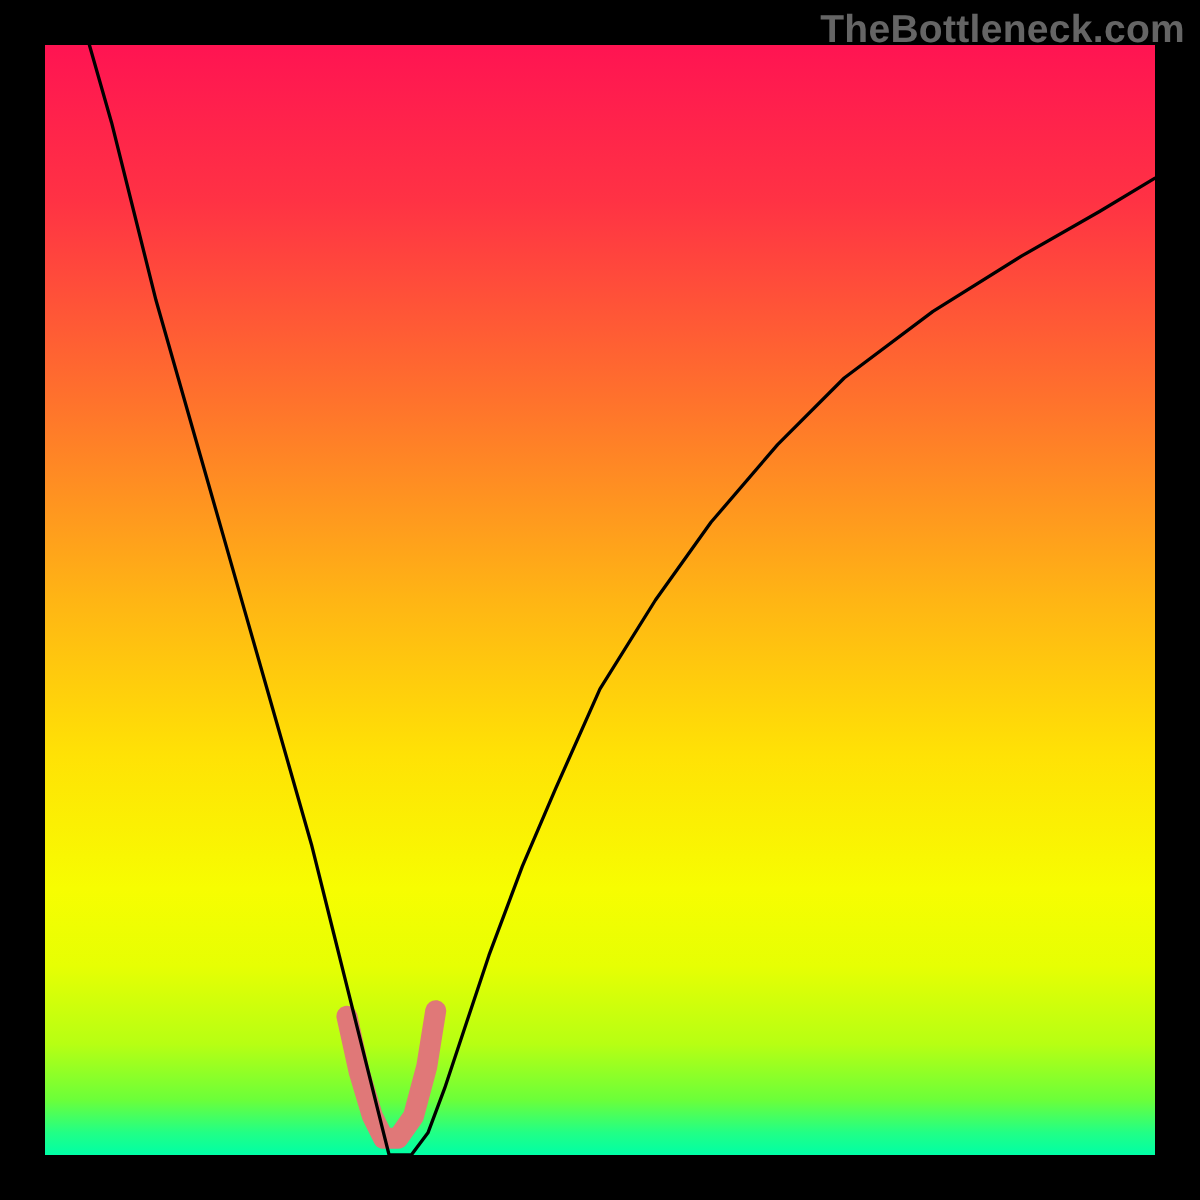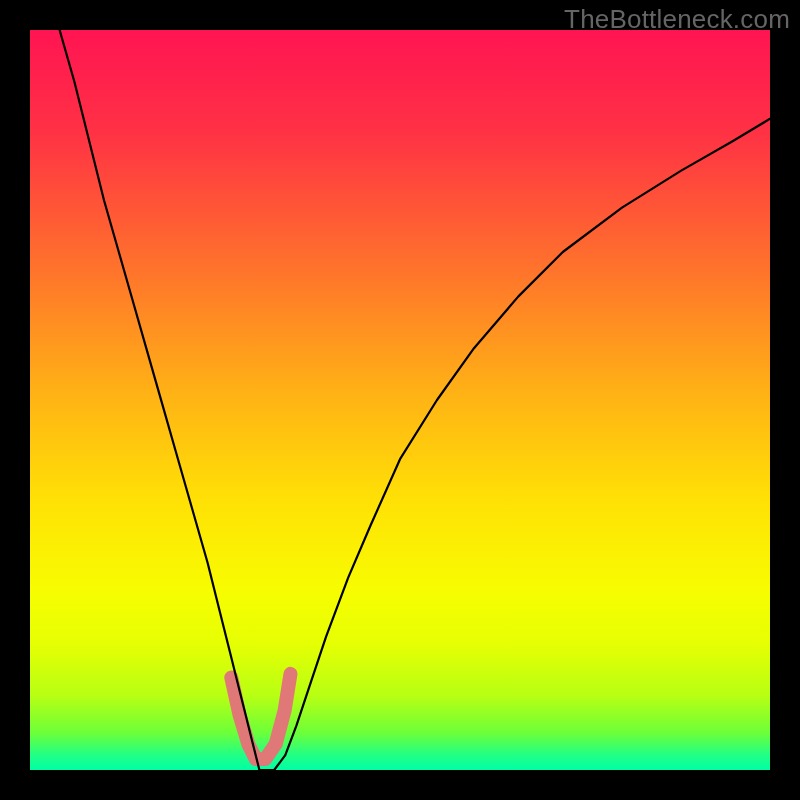--- a/index.html
+++ b/index.html
@@ -1,17 +1,17 @@
 <!DOCTYPE html>
 <html><head>
   <meta charset="utf-8">
   <style>
     * { margin: 0; padding: 0; box-sizing: border-box; }
     body { width: 800px; height: 800px; background: #000; position: relative; overflow: hidden; }
-    .watermark { position: absolute; top: 4px; right: 10px; color: #656565; font-family: Arial, sans-serif; font-size: 26px; font-weight: normal; z-index: 10; letter-spacing: 0.2px; }
+    .watermark { position: absolute; top: 4px; right: 10px; color: #656565; font-family: Arial, sans-serif; font-size: 26px; font-weight: bold; z-index: 10; letter-spacing: 0.2px; }
     .chart-area { position: absolute; left: 30px; top: 30px; width: 740px; height: 740px; }
     .gradient-bg { position: absolute; left: 0; top: 0; width: 100%; height: 100%; }
     .curve-svg { position: absolute; left: 0; top: 0; width: 100%; height: 100%; }
   </style>
 </head>
 <body>
 
 <div class="watermark">TheBottleneck.com</div>
 
 <div class="chart-area">

